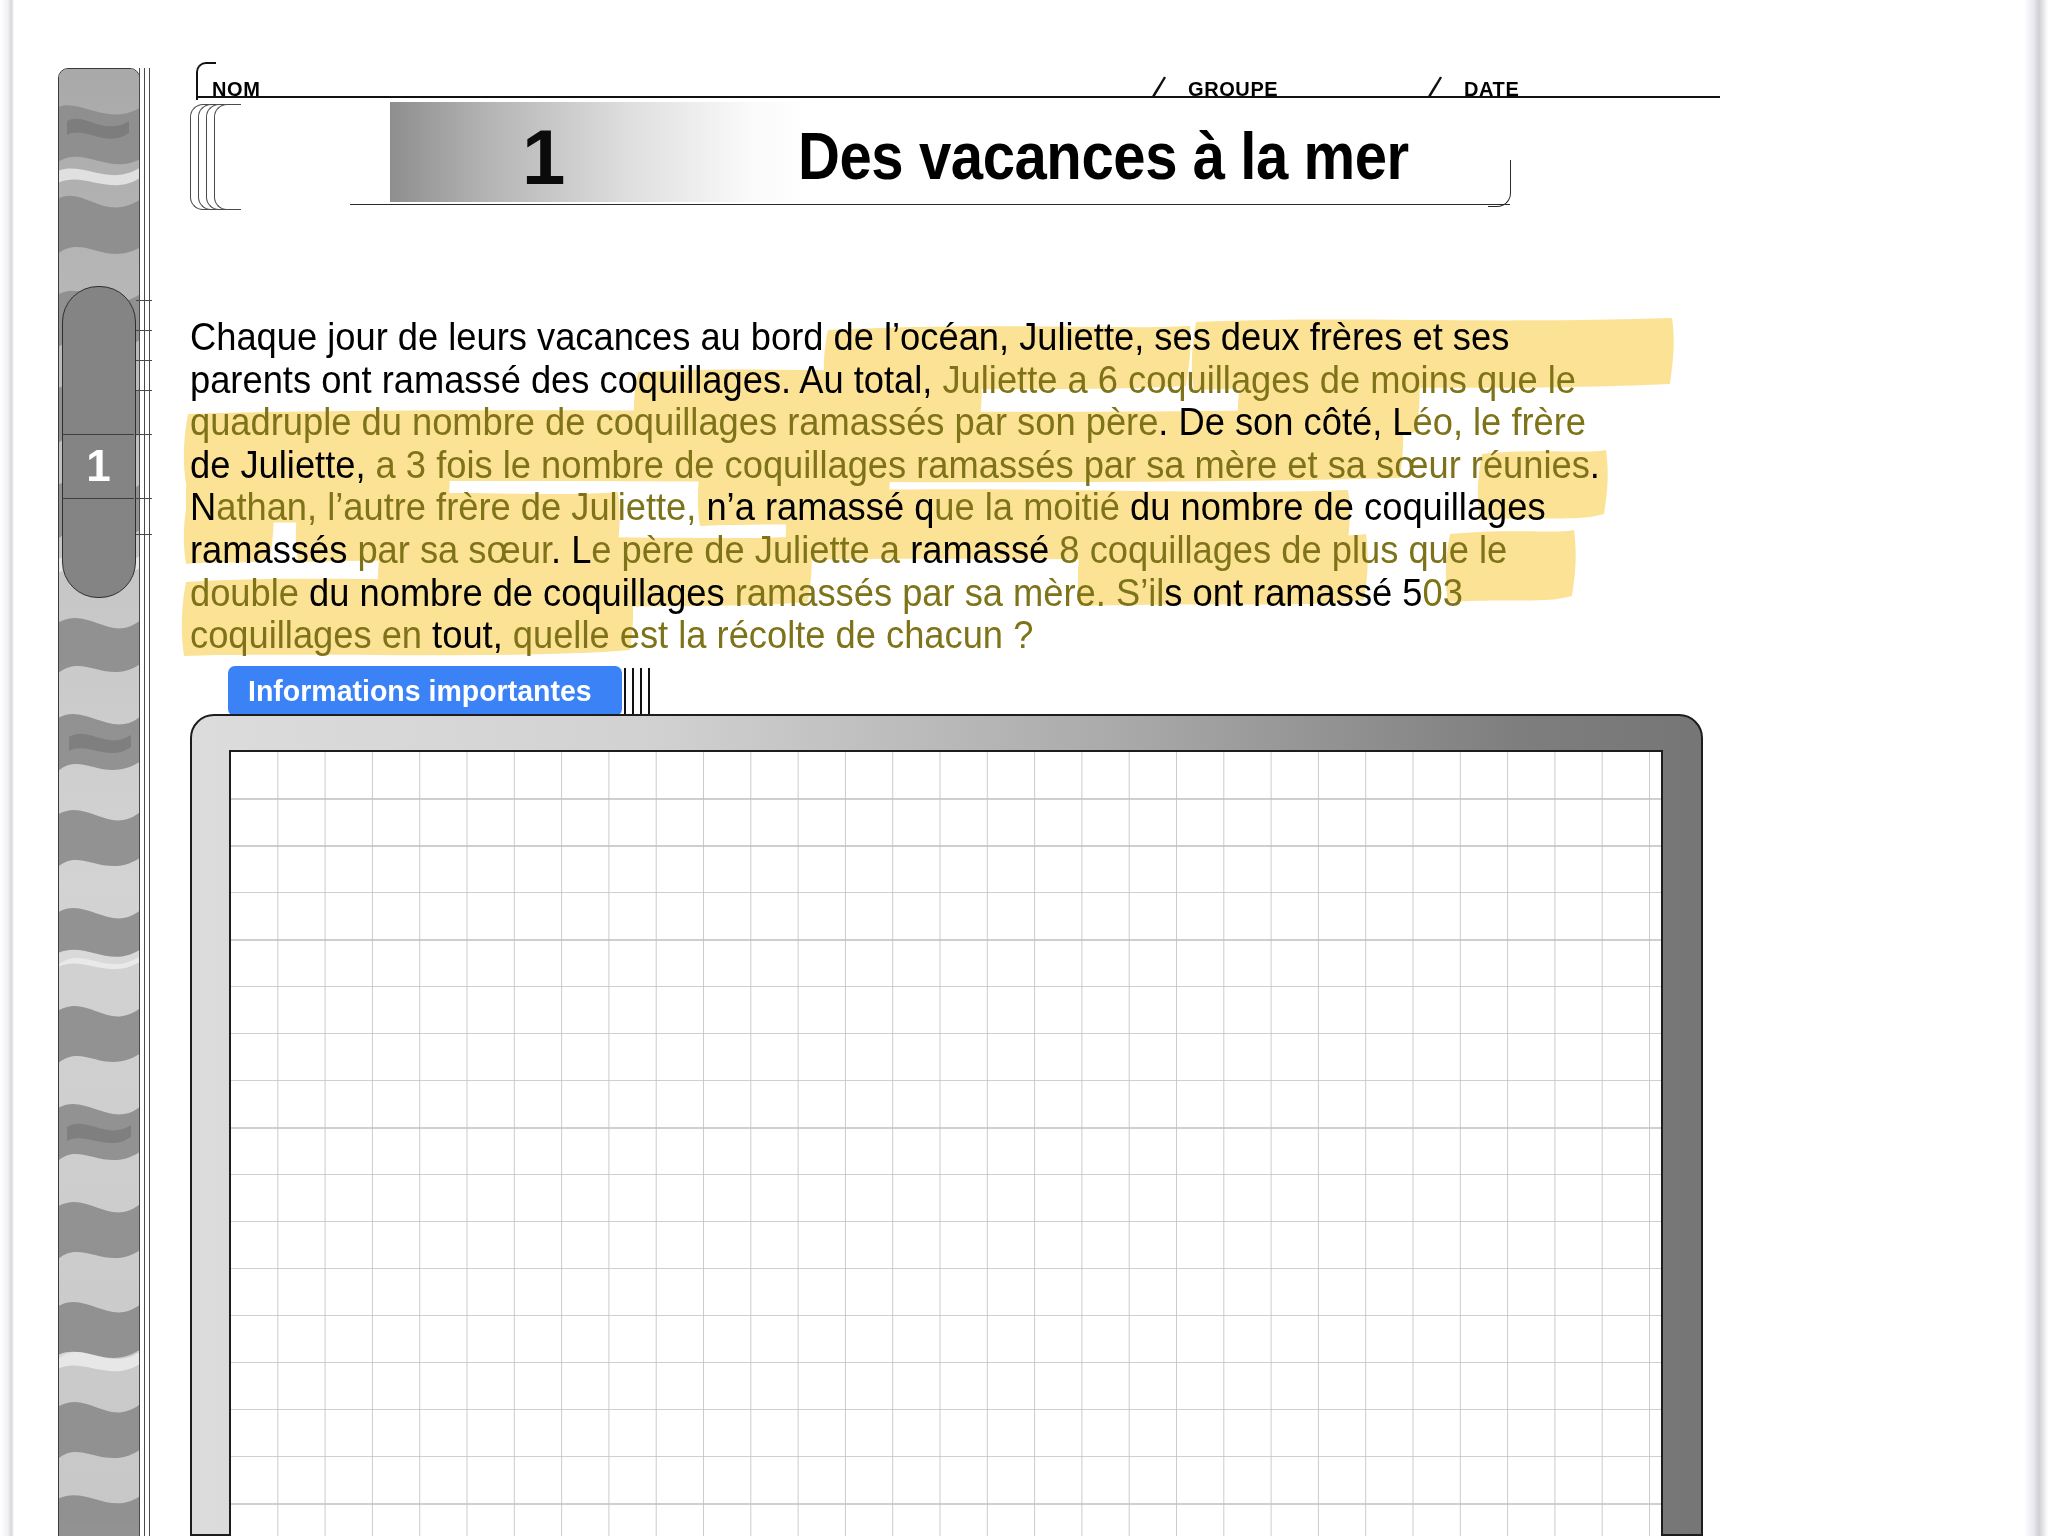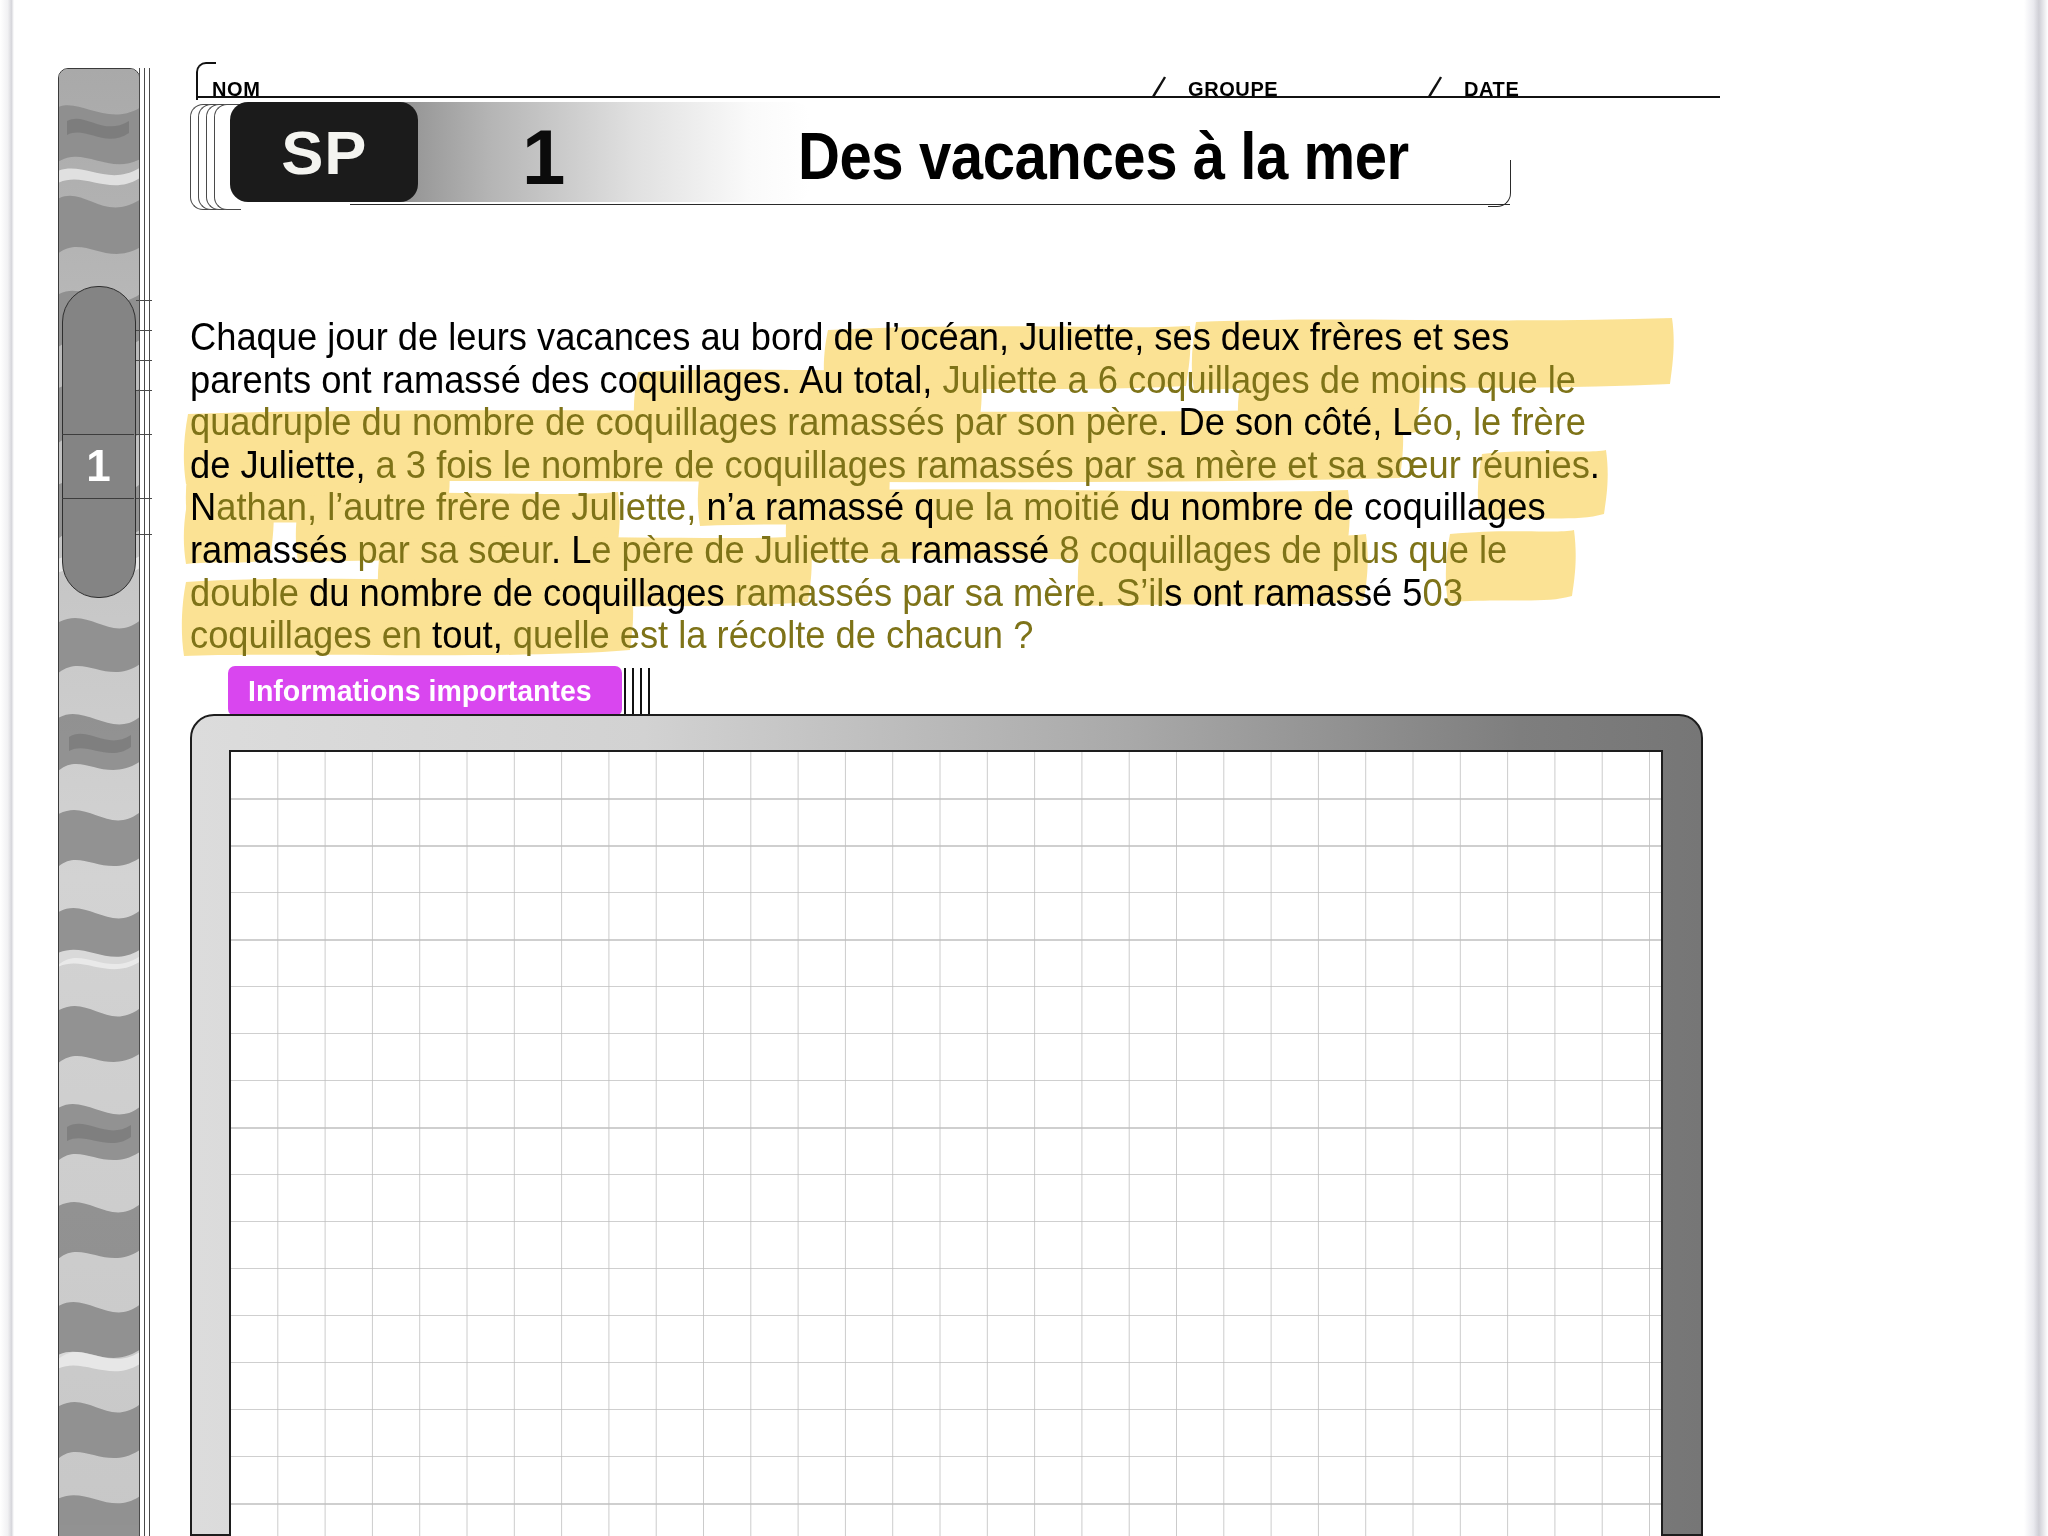--- a/index.html
+++ b/index.html
@@ -124,21 +124,21 @@
   #highlights{position:absolute;left:0;top:0;width:2048px;height:1536px;pointer-events:none;}
 
   
   #info-tab{position:absolute;left:228px;top:666px;width:430px;height:50px;}
   .tab-sheet{
     position:absolute;top:2px;width:0;height:46px;
     border-left:2px solid #111;
   }
   #info-tab-body{
     position:absolute;left:0;top:0;width:394px;height:50px;
-    background:#d946ef;border-radius:7px;text-align:right;
+    background:#3b82f6;border-radius:7px;text-align:right;
   }
   #info-tab-label{
     position:absolute;left:20px;top:8px;
     color:#fff;font-size:30px;font-weight:bold;
     font-family:"Liberation Sans",sans-serif;
     transform:scaleX(.95);transform-origin:left top;white-space:nowrap;
   }
 
   
   #grid-panel{
@@ -240,23 +240,20 @@
 <span class="hdr-label" style="left:1464px;">DATE</span>
 
 <div id="title-band">
   <div class="title-sheet" style="left:0px;"></div>
   <div class="title-sheet" style="left:8px;"></div>
   <div class="title-sheet" style="left:16px;"></div>
   <div class="title-sheet" style="left:24px;"></div>
 
   <div id="title-inner">
     <div id="title-gradient"></div>
-    <div id="sp-badge">
-      <span id="sp-badge-text">SP</span>
-    </div>
     <div id="title-number">1</div>
   </div>
 
   <div id="title-text">Des vacances à la mer</div>
   <div id="title-underline"></div>
   <div id="title-underline-cap"></div>
 </div>
 
 <svg id="highlights" viewBox="0 0 2048 1536">
   <g fill="#fbdf86" opacity=".88">

